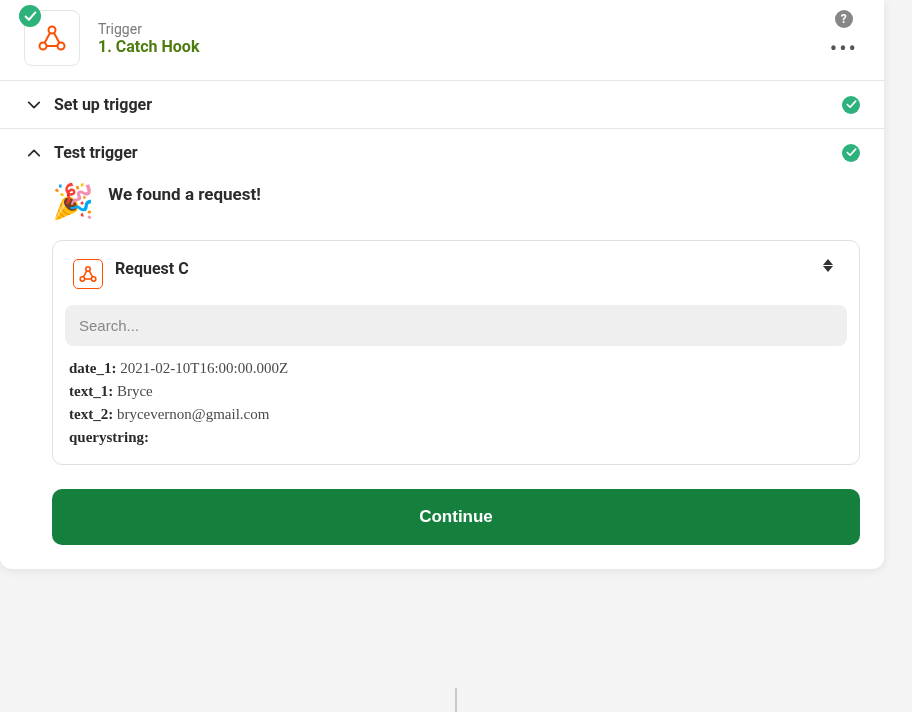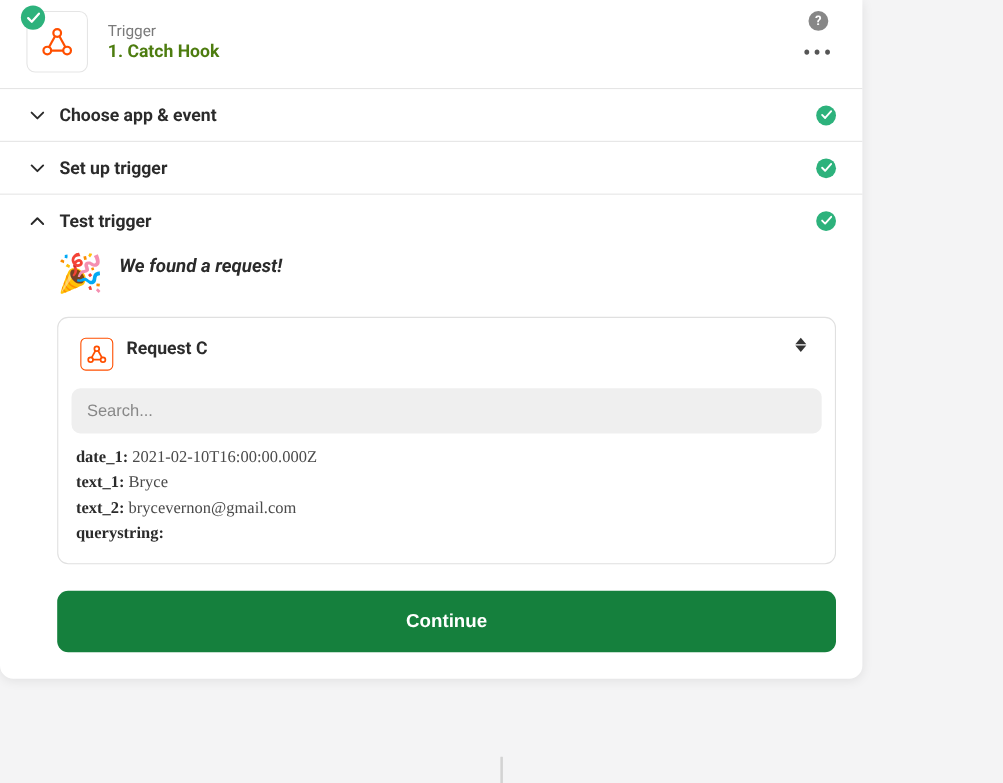--- a/index.html
+++ b/index.html
@@ -9,21 +9,21 @@
       width: 912px;
       height: 712px;
       overflow: hidden;
       position: relative;
     }
     .card {
       background: #fff;
       border-radius: 0 0 12px 12px;
       box-shadow: 0 2px 10px rgba(0,0,0,0.08);
       margin: 0;
-      width: 784px;
+      width: 884px;
       position: relative;
     }
     
     .header {
       display: flex;
       align-items: center;
       padding: 10px 24px 14px 24px;
       position: relative;
     }
     .app-icon-wrap {
@@ -77,21 +77,21 @@
       display: flex; align-items: center; justify-content: center;
     }
     .section-check svg { width: 11px; height: 11px; }
     
     .section-body {
       padding: 8px 24px 24px 52px;
       border-top: none;
     }
     .found-row { display: flex; align-items: flex-start; gap: 14px; }
     .party-icon { font-size: 34px; line-height: 1; }
-    .found-title { font-weight: 700; font-size: 17px; color: #2b2b2b; font-style: italic; }
+    .found-title { font-weight: 700; font-size: 17px; color: #2b2b2b; }
     .found-desc { color: #555; font-size: 15px; margin-top: 4px; line-height: 1.5; }
     .found-desc code {
       font-family: "SFMono-Regular", Consolas, "Liberation Mono", Menlo, monospace;
       font-size: 14px;
       color: #555;
     }
     .found-desc a { color: #136bf5; text-decoration: none; }
     
     .request-box {
       border: 1px solid #e0e0e0;
@@ -183,33 +183,20 @@
     <div class="header-text">
       <div class="header-label">Trigger</div>
       <div class="header-title">1. Catch Hook</div>
     </div>
     <div class="header-actions">
       <div class="help-icon">?</div>
       <div class="more-icon">•••</div>
     </div>
   </div>
 
-  <div class="section">
-    <span class="section-chevron">
-      <svg width="14" height="14" viewBox="0 0 16 16">
-          <path d="M2 5 L8 11 L14 5" stroke="#2b2b2b" stroke-width="2" fill="none" stroke-linecap="round" stroke-linejoin="round"></path>
-        </svg>
-    </span>
-    <div class="section-title">Choose app &amp; event</div>
-    <div class="section-check">
-      <svg viewBox="0 0 16 16">
-          <path d="M2 8 L6 12 L14 3" stroke="#fff" stroke-width="2.5" fill="none" stroke-linecap="round" stroke-linejoin="round"></path>
-        </svg>
-    </div>
-  </div>
 
   <div class="section">
     <span class="section-chevron">
       <svg width="14" height="14" viewBox="0 0 16 16">
           <path d="M2 5 L8 11 L14 5" stroke="#2b2b2b" stroke-width="2" fill="none" stroke-linecap="round" stroke-linejoin="round"></path>
         </svg>
     </span>
     <div class="section-title">Set up trigger</div>
     <div class="section-check">
       <svg viewBox="0 0 16 16">

